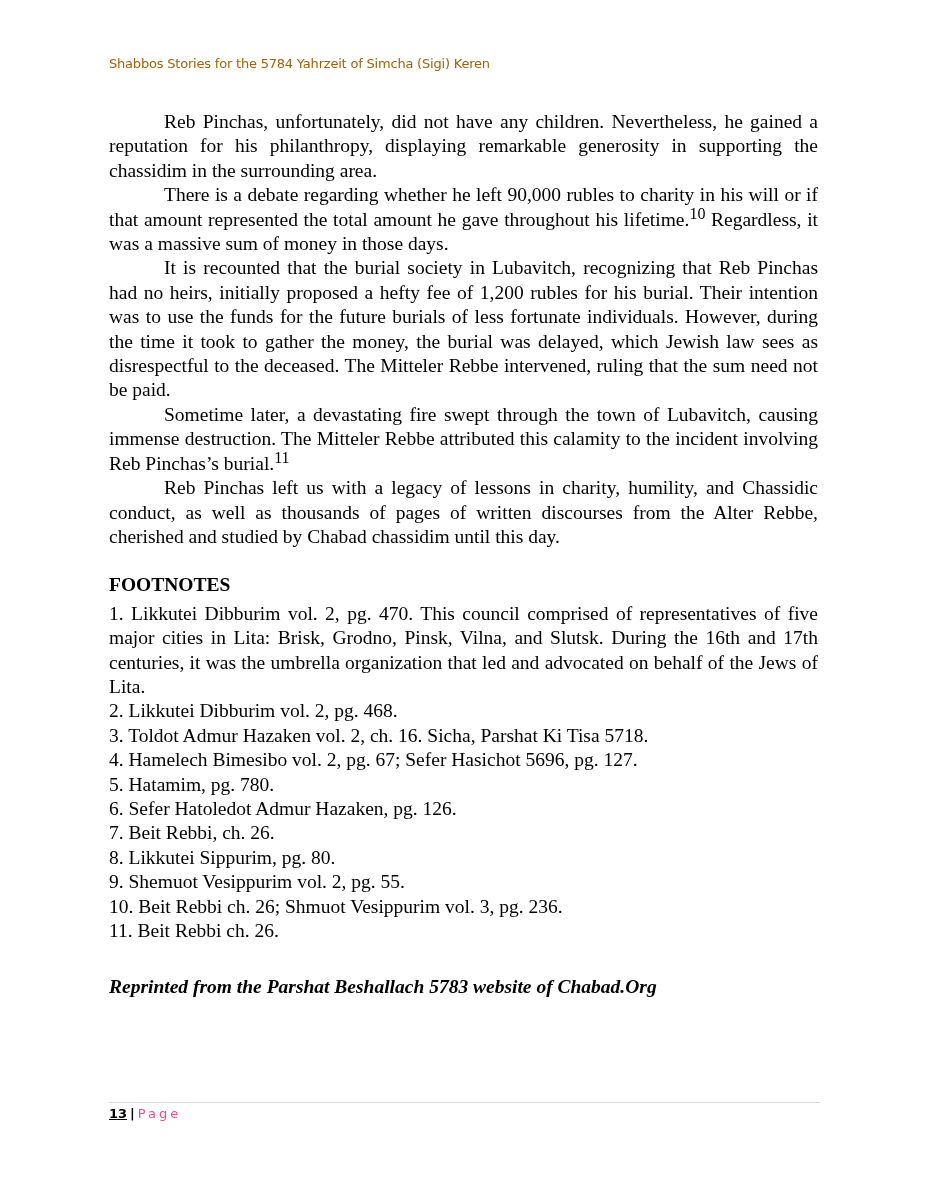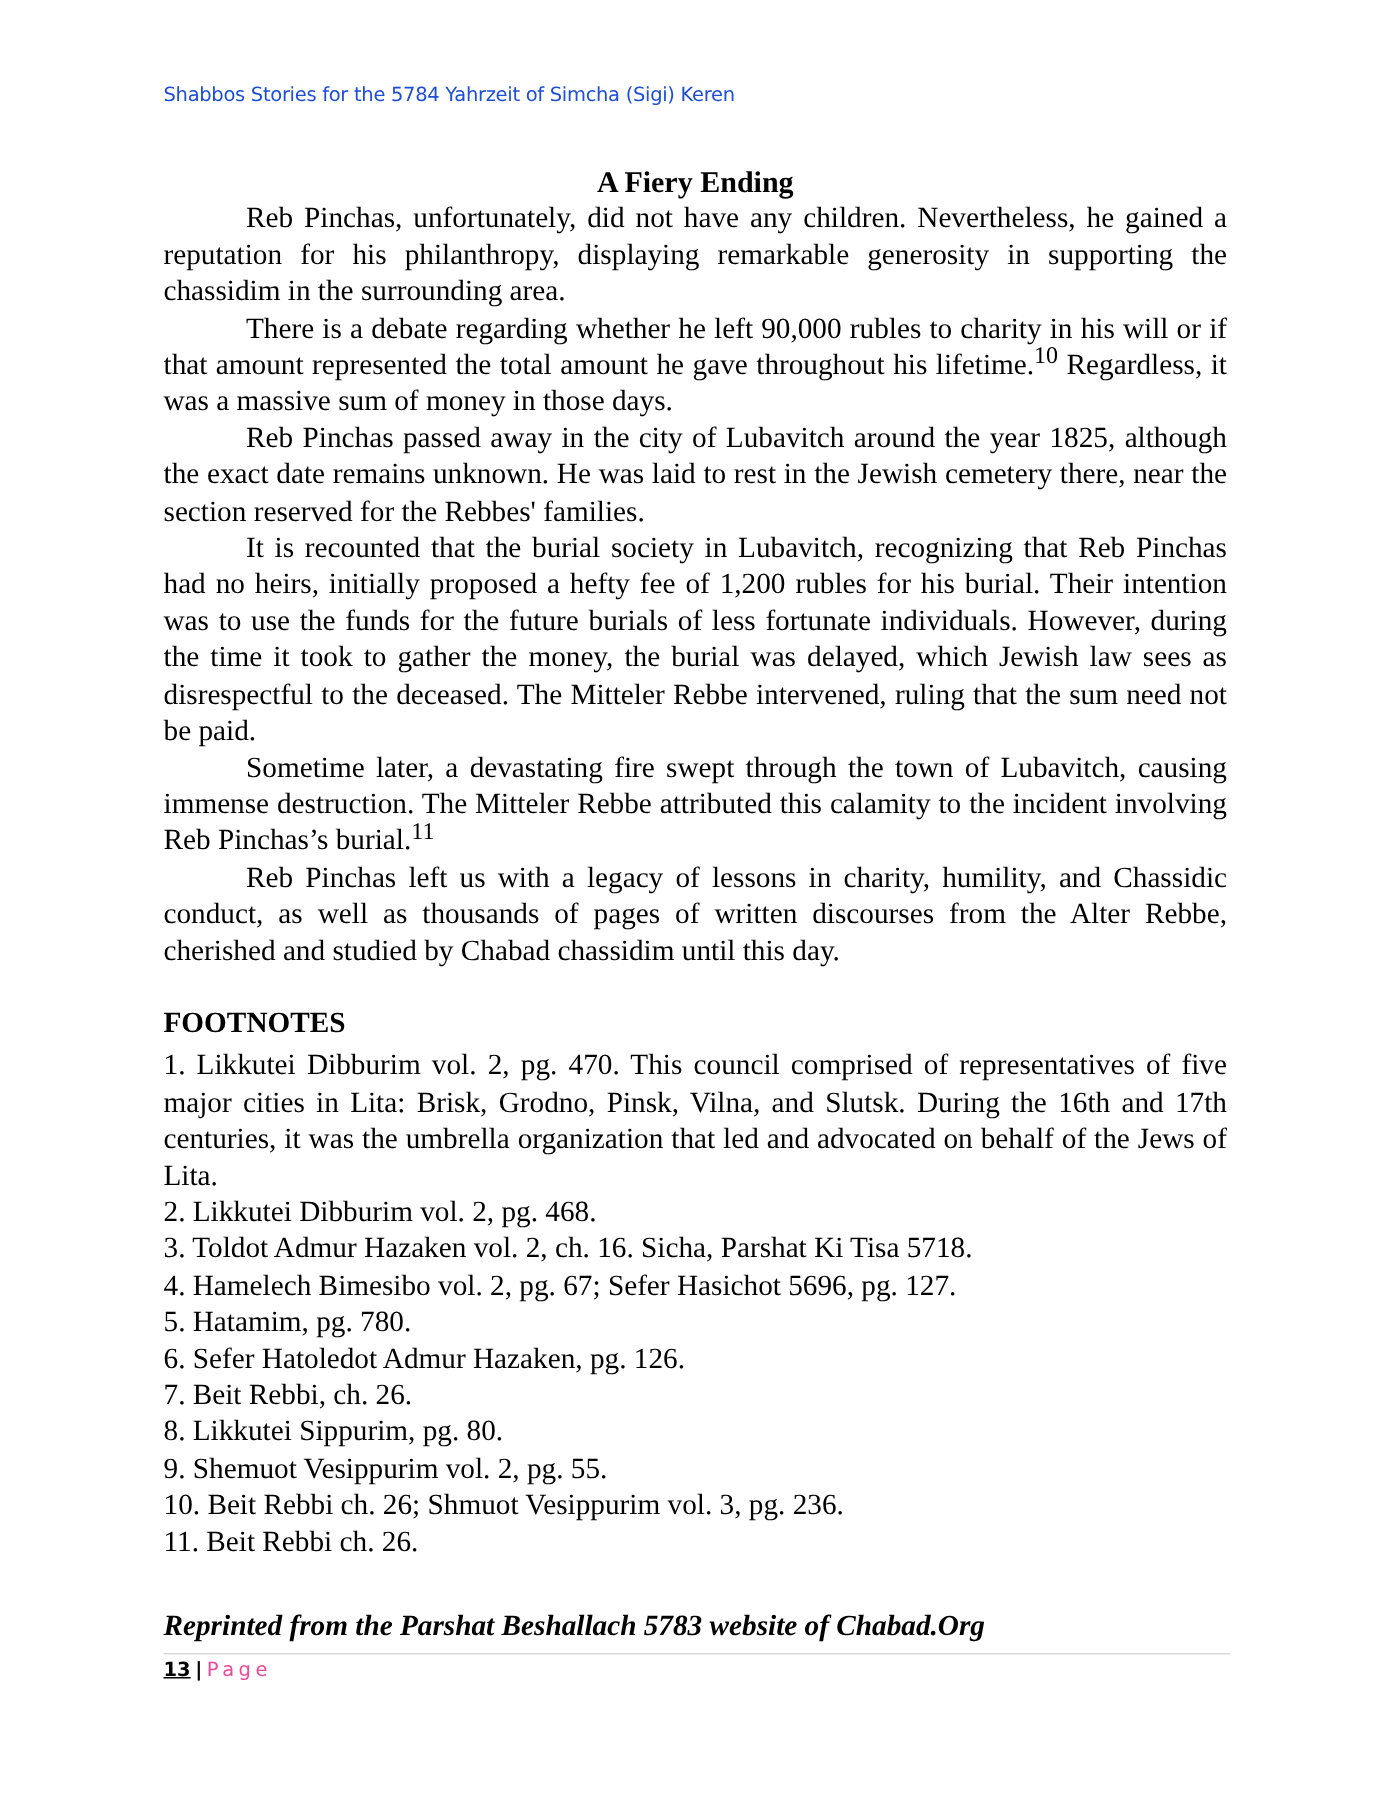--- a/index.html
+++ b/index.html
@@ -1,19 +1,19 @@
 <!DOCTYPE html>
 <html><head>
 <meta charset="utf-8">
 <style>
   html, body { margin: 0; padding: 0; background: #ffffff; }
   body { width: 927px; height: 1200px; position: relative; overflow: hidden; color: #000; }
   .header {
     position: absolute; left: 109px; top: 56px;
-    font-family: "DejaVu Sans", sans-serif; font-size: 13px; color: #1d4ed8;
+    font-family: "DejaVu Sans", sans-serif; font-size: 13px; color: #a16207;
     letter-spacing: -0.2px;
   }
   .content {
     position: absolute; left: 109px; top: 110px; width: 709px;
     font-family: "Liberation Serif", serif; font-size: 19.5px; line-height: 24.4px;
   }
   .title { text-align: center; font-weight: bold; margin: 0; font-size: 20px; }
   .para { margin: 0; text-indent: 55px; text-align: justify; }
   sup { font-size: 16px; line-height: 0; vertical-align: 7px; }
   .fn-head { font-weight: bold; margin: 24px 0 4px 0; }
@@ -29,27 +29,25 @@
   .footer .pnum { font-weight: bold; text-decoration: underline; }
   .footer .sep { font-weight: bold; margin: 0 3px; }
   .footer .pword { color: #ec4899; letter-spacing: 3px; }
 </style>
 </head>
 <body>
 
 <div class="header">Shabbos Stories for the 5784 Yahrzeit of Simcha (Sigi) Keren</div>
 
 <div class="content">
-  <h1 class="title">A Fiery Ending</h1>
 
   <p class="para">Reb Pinchas, unfortunately, did not have any children. Nevertheless, he gained a reputation for his philanthropy, displaying remarkable generosity in supporting the chassidim in the surrounding area.</p>
 
   <p class="para"><span>There is a debate regarding whether he left 90,000 rubles to charity in his will or if that amount represented the total amount he gave throughout his lifetime.</span><sup>10</sup><span> Regardless, it was a massive sum of money in those days.</span></p>
 
-  <p class="para">Reb Pinchas passed away in the city of Lubavitch around the year 1825, although the exact date remains unknown. He was laid to rest in the Jewish cemetery there, near the section reserved for the Rebbes' families.</p>
 
   <p class="para">It is recounted that the burial society in Lubavitch, recognizing that Reb Pinchas had no heirs, initially proposed a hefty fee of 1,200 rubles for his burial. Their intention was to use the funds for the future burials of less fortunate individuals. However, during the time it took to gather the money, the burial was delayed, which Jewish law sees as disrespectful to the deceased. The Mitteler Rebbe intervened, ruling that the sum need not be paid.</p>
 
   <p class="para"><span>Sometime later, a devastating fire swept through the town of Lubavitch, causing immense destruction. The Mitteler Rebbe attributed this calamity to the incident involving Reb Pinchas’s burial.</span><sup>11</sup><span></span></p>
 
   <p class="para">Reb Pinchas left us with a legacy of lessons in charity, humility, and Chassidic conduct, as well as thousands of pages of written discourses from the Alter Rebbe, cherished and studied by Chabad chassidim until this day.</p>
 
   <p class="fn-head">FOOTNOTES</p>
   <div>
     <p class="fn">1. Likkutei Dibburim vol. 2, pg. 470. This council comprised of representatives of five major cities in Lita: Brisk, Grodno, Pinsk, Vilna, and Slutsk. During the 16th and 17th centuries, it was the umbrella organization that led and advocated on behalf of the Jews of Lita.</p>

